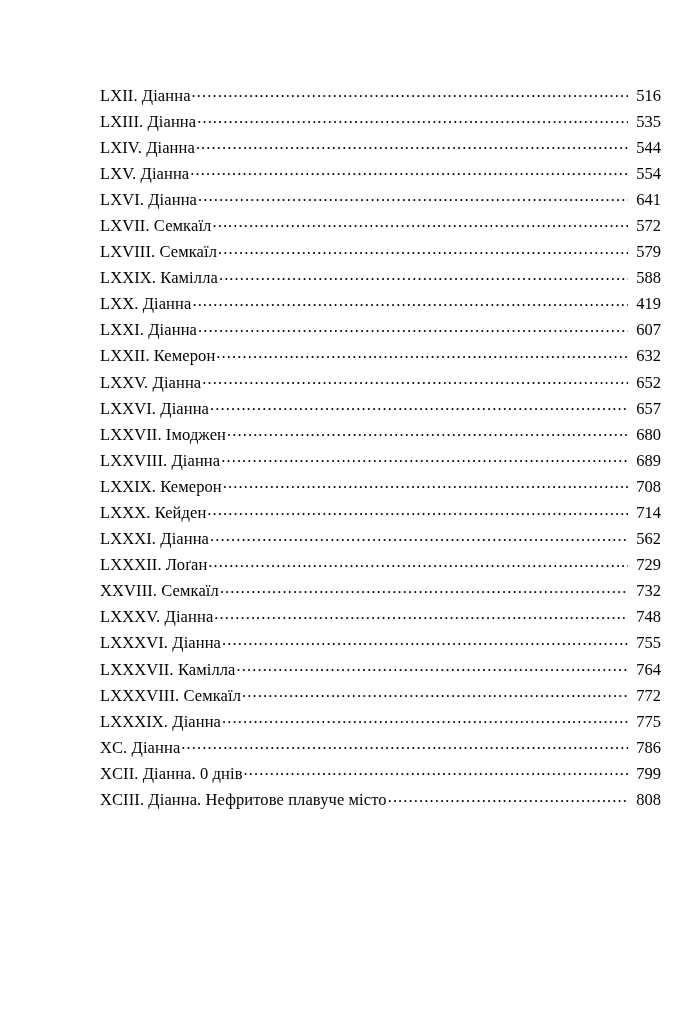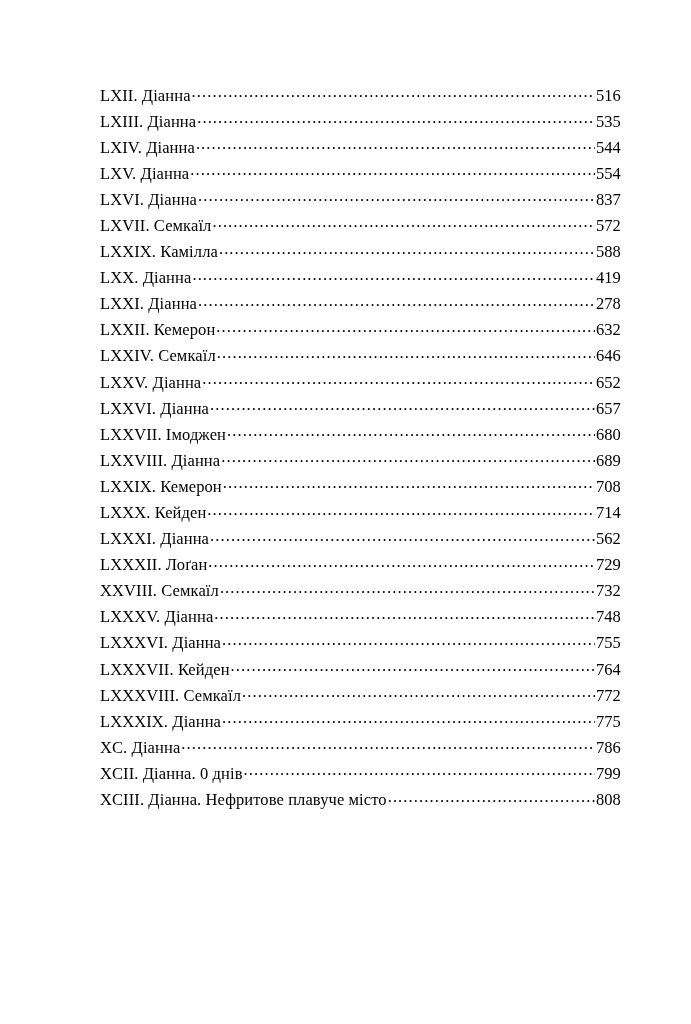--- a/index.html
+++ b/index.html
@@ -12,21 +12,21 @@
     height: 1024px;
     font-family: "Liberation Serif", "DejaVu Serif", serif;
     color: #000000;
     overflow: hidden;
   }
   .page {
     position: relative;
     width: 691px;
     height: 1024px;
     box-sizing: border-box;
-    padding: 84px 63px 0 100px;
+    padding: 84px 30px 0 100px;
   }
   .toc {
     width: 100%;
   }
   .toc-entry {
     display: flex;
     align-items: baseline;
     width: 100%;
     font-size: 16.5px;
     line-height: 1.0;
@@ -49,20 +49,21 @@
     position: absolute;
     left: 0;
     bottom: 0;
     letter-spacing: 1.1px;
     font-size: 16.5px;
     color: #000;
     white-space: nowrap;
   }
   .toc-page {
     flex: 0 0 auto;
+    text-align: right;
     min-width: 32px;
   }
 </style>
 </head>
 <body>
 
 <div class="page">
   <div class="toc" id="toc">
       <div class="toc-entry">
         <span class="toc-title">LXII. Діанна</span>
@@ -80,53 +81,53 @@
         <span class="toc-page">544</span>
       </div>
       <div class="toc-entry">
         <span class="toc-title">LXV. Діанна</span>
         <span class="toc-dots"></span>
         <span class="toc-page">554</span>
       </div>
       <div class="toc-entry">
         <span class="toc-title">LXVI. Діанна</span>
         <span class="toc-dots"></span>
-        <span class="toc-page">837</span>
+        <span class="toc-page">641</span>
       </div>
       <div class="toc-entry">
         <span class="toc-title">LXVII. Семкаїл</span>
         <span class="toc-dots"></span>
         <span class="toc-page">572</span>
       </div>
       <div class="toc-entry">
+        <span class="toc-title">LXVIII. Семкаїл</span>
+        <span class="toc-dots"></span>
+        <span class="toc-page">579</span>
+      </div>
+      <div class="toc-entry">
         <span class="toc-title">LXXIX. Камілла</span>
         <span class="toc-dots"></span>
         <span class="toc-page">588</span>
       </div>
       <div class="toc-entry">
         <span class="toc-title">LXX. Діанна</span>
         <span class="toc-dots"></span>
         <span class="toc-page">419</span>
       </div>
       <div class="toc-entry">
         <span class="toc-title">LXXI. Діанна</span>
         <span class="toc-dots"></span>
-        <span class="toc-page">278</span>
+        <span class="toc-page">607</span>
       </div>
       <div class="toc-entry">
         <span class="toc-title">LXXII. Кемерон</span>
         <span class="toc-dots"></span>
         <span class="toc-page">632</span>
       </div>
       <div class="toc-entry">
-        <span class="toc-title">LXXIV. Семкаїл</span>
-        <span class="toc-dots"></span>
-        <span class="toc-page">646</span>
-      </div>
-      <div class="toc-entry">
         <span class="toc-title">LXXV. Діанна</span>
         <span class="toc-dots"></span>
         <span class="toc-page">652</span>
       </div>
       <div class="toc-entry">
         <span class="toc-title">LXXVI. Діанна</span>
         <span class="toc-dots"></span>
         <span class="toc-page">657</span>
       </div>
       <div class="toc-entry">
@@ -168,21 +169,21 @@
         <span class="toc-title">LXXXV. Діанна</span>
         <span class="toc-dots"></span>
         <span class="toc-page">748</span>
       </div>
       <div class="toc-entry">
         <span class="toc-title">LXXXVI. Діанна</span>
         <span class="toc-dots"></span>
         <span class="toc-page">755</span>
       </div>
       <div class="toc-entry">
-        <span class="toc-title">LXXXVII. Кейден</span>
+        <span class="toc-title">LXXXVII. Камілла</span>
         <span class="toc-dots"></span>
         <span class="toc-page">764</span>
       </div>
       <div class="toc-entry">
         <span class="toc-title">LXXXVIII. Семкаїл</span>
         <span class="toc-dots"></span>
         <span class="toc-page">772</span>
       </div>
       <div class="toc-entry">
         <span class="toc-title">LXXXIX. Діанна</span>

